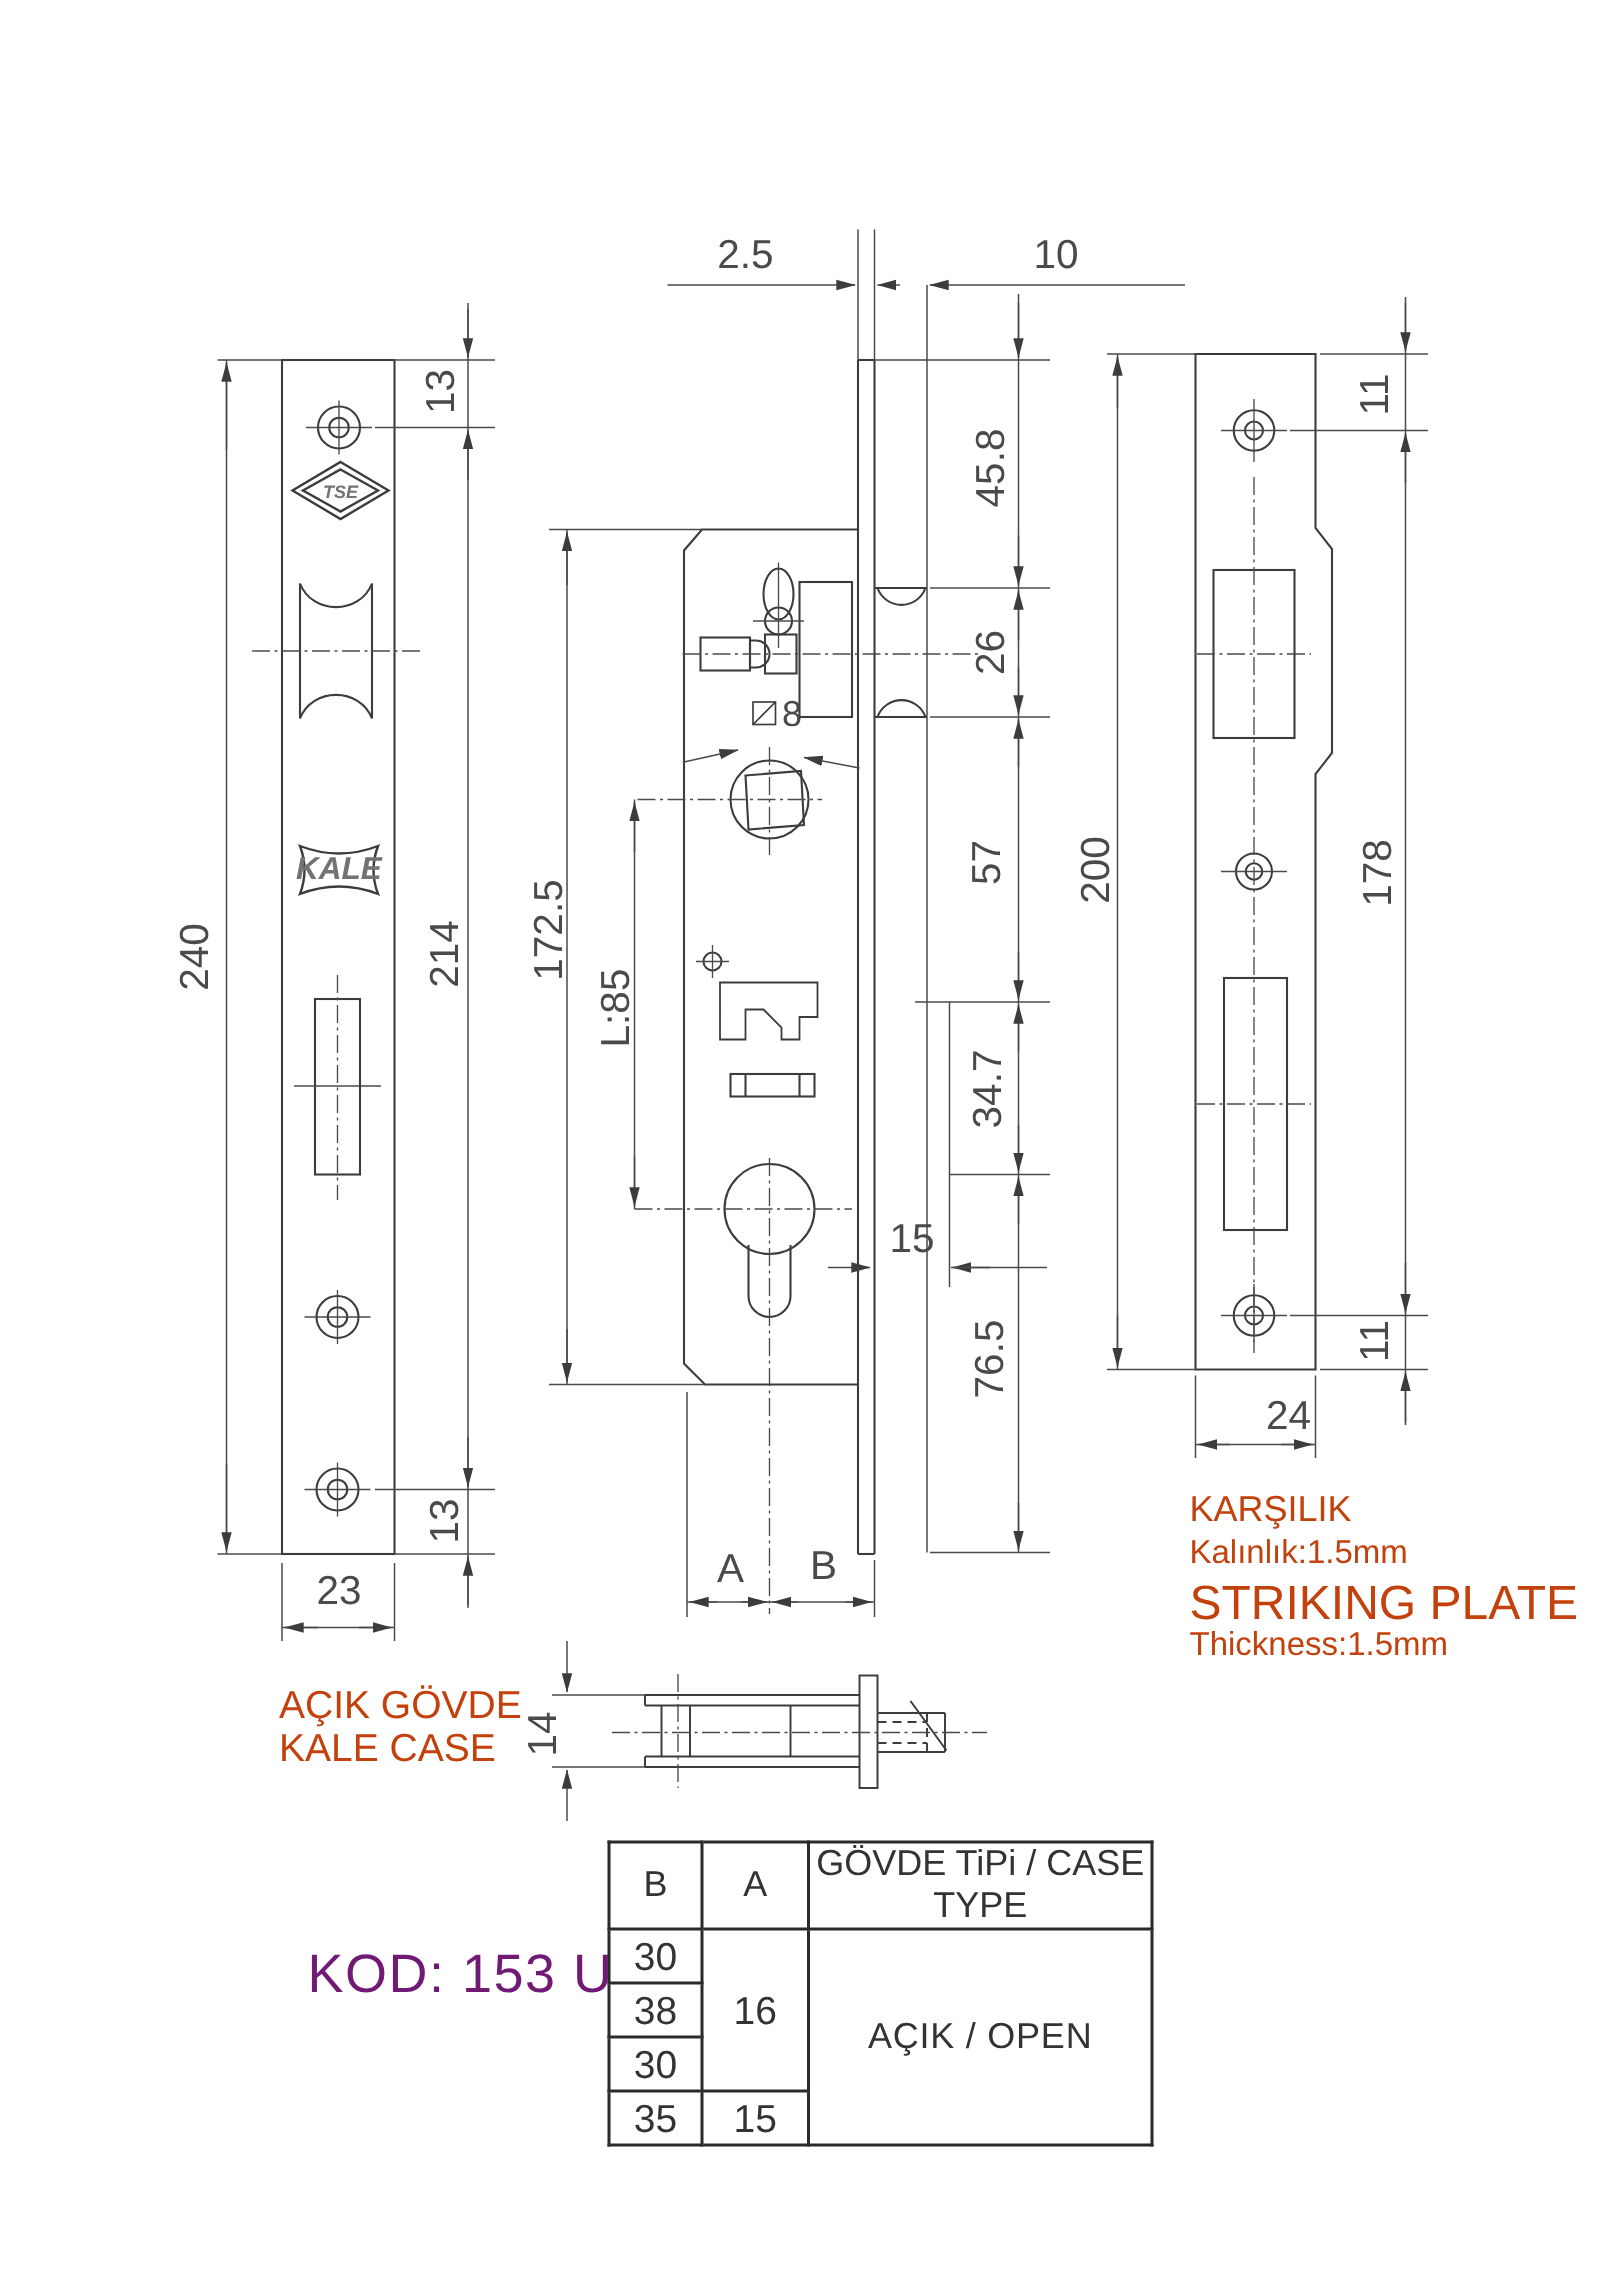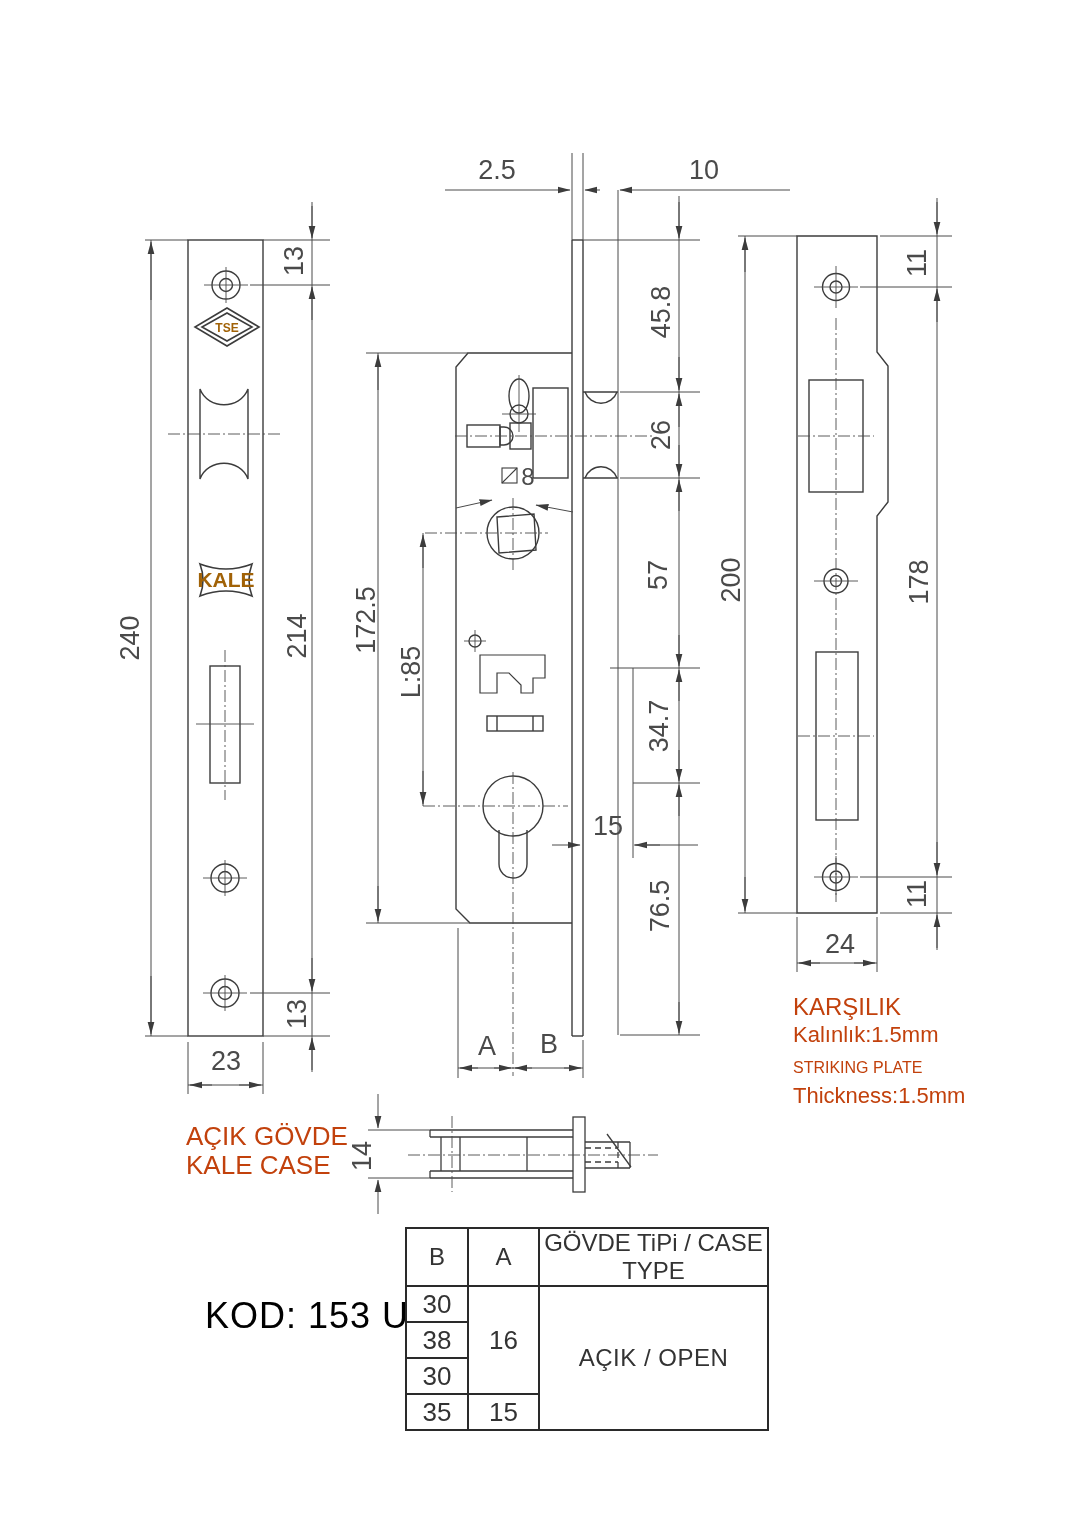--- a/index.html
+++ b/index.html
@@ -3,28 +3,28 @@
 <meta charset="utf-8">
 <style>
   html,body{margin:0;padding:0;background:#fff;}
   #stage{position:relative;width:1080px;height:1529px;background:#ffffff;overflow:hidden;
          font-family:"Liberation Sans","DejaVu Sans",sans-serif;}
   #draw{position:absolute;left:0;top:0;}
   .t{position:absolute;color:#4a4a4a;font-size:27px;white-space:nowrap;
      transform:translate(-50%,-50%);line-height:1;}
   .v{transform:translate(-50%,-50%) rotate(-90deg);}
   .blk{position:absolute;transform:none;color:#c2410c;}
-  .logo{position:absolute;transform:translate(-50%,-50%);color:#a16207;font-weight:bold;}
+  .logo{position:absolute;transform:translate(-50%,-50%);color:#737373;font-weight:bold;font-style:italic;}
   table.spec{position:absolute;border-collapse:collapse;table-layout:fixed;
              color:#333;text-align:center;}
   table.spec td{border:2px solid #2a2a2a;padding:0;height:34px;font-size:26px;}
   table.spec tr.hd td{height:31px;font-size:24px;}
   table.spec td.ct{font-size:20px;}
   table.spec td.ctv{font-size:24px;letter-spacing:.5px;}
-  .kod{position:absolute;color:#000000;font-size:36px;letter-spacing:1px;white-space:nowrap;}
+  .kod{position:absolute;color:#701a75;font-size:36px;letter-spacing:1px;white-space:nowrap;}
 </style>
 </head>
 <body>
 
 <div id="stage">
 
 <svg id="draw" width="1080" height="1529" viewBox="0 0 1080 1529">
   <defs>
     <marker id="ar" viewBox="0 0 12 8" refX="11.5" refY="4" markerWidth="13" markerHeight="9" orient="auto">
       <path d="M0,0.8 L12,4 L0,7.2 Z" fill="#3c3c3c"></path>
@@ -292,34 +292,34 @@
 <span class="t v" style="left:660px;top:906px">76.5</span>
 <span class="t" style="left:608px;top:826px">15</span>
 <span class="t" style="left:487px;top:1046px">A</span>
 <span class="t" style="left:549px;top:1044px">B</span>
 <span class="t v" style="left:362px;top:1156px">14</span>
 
 <span class="t v" style="left:731px;top:580px">200</span>
 <span class="t v" style="left:917px;top:263px">11</span>
 <span class="t v" style="left:919px;top:582px">178</span>
 <span class="t v" style="left:917px;top:894px">11</span>
-<span class="t" style="left:840px;top:944px">24</span>
+<span class="t" style="left:859px;top:944px">24</span>
 
 <span class="logo" style="left:227px;top:328px;font-size:12px">TSE</span>
 <span class="logo" style="left:226px;top:580px;font-size:21px">KALE</span>
 
 <div class="blk" style="left:186px;top:1122px;font-size:26px;line-height:29px">
   <div>AÇIK GÖVDE</div>
   <div>KALE CASE</div>
 </div>
 
 <div class="blk" style="left:793px;top:993px">
   <div style="font-size:24px;line-height:28px">KARŞILIK</div>
   <div style="font-size:22px;line-height:28px">Kalınlık:1.5mm</div>
-  <div style="font-size:16px;line-height:30px;margin-top:4px">STRIKING PLATE</div>
+  <div style="font-size:32px;line-height:30px;margin-top:4px">STRIKING PLATE</div>
   <div style="font-size:22px;line-height:26px">Thickness:1.5mm</div>
 </div>
 
 <span class="kod" style="left:205px;top:1295px">KOD: 153 U</span>
 
 <table class="spec" style="left:405px;top:1227px;width:362px">
   <colgroup>
         <col style="width:62px">
         <col style="width:71px">
         <col style="width:229px">

